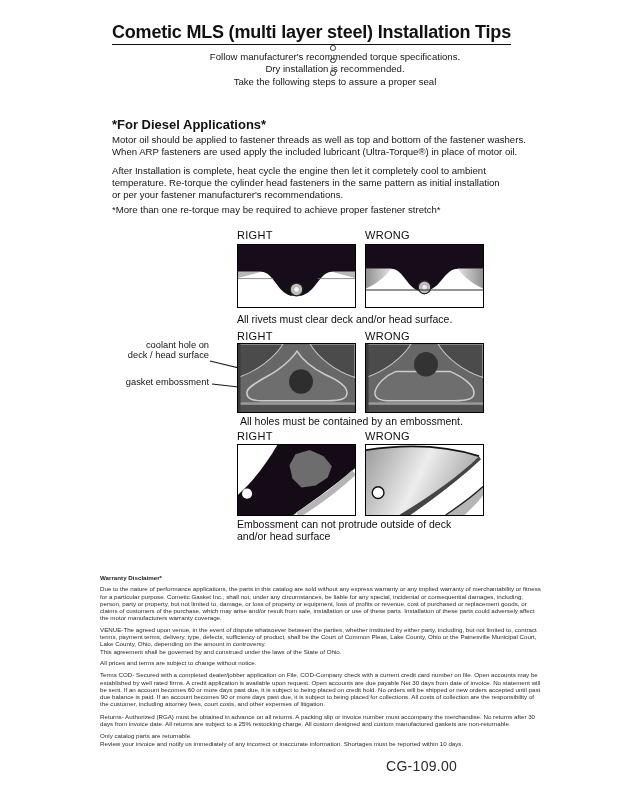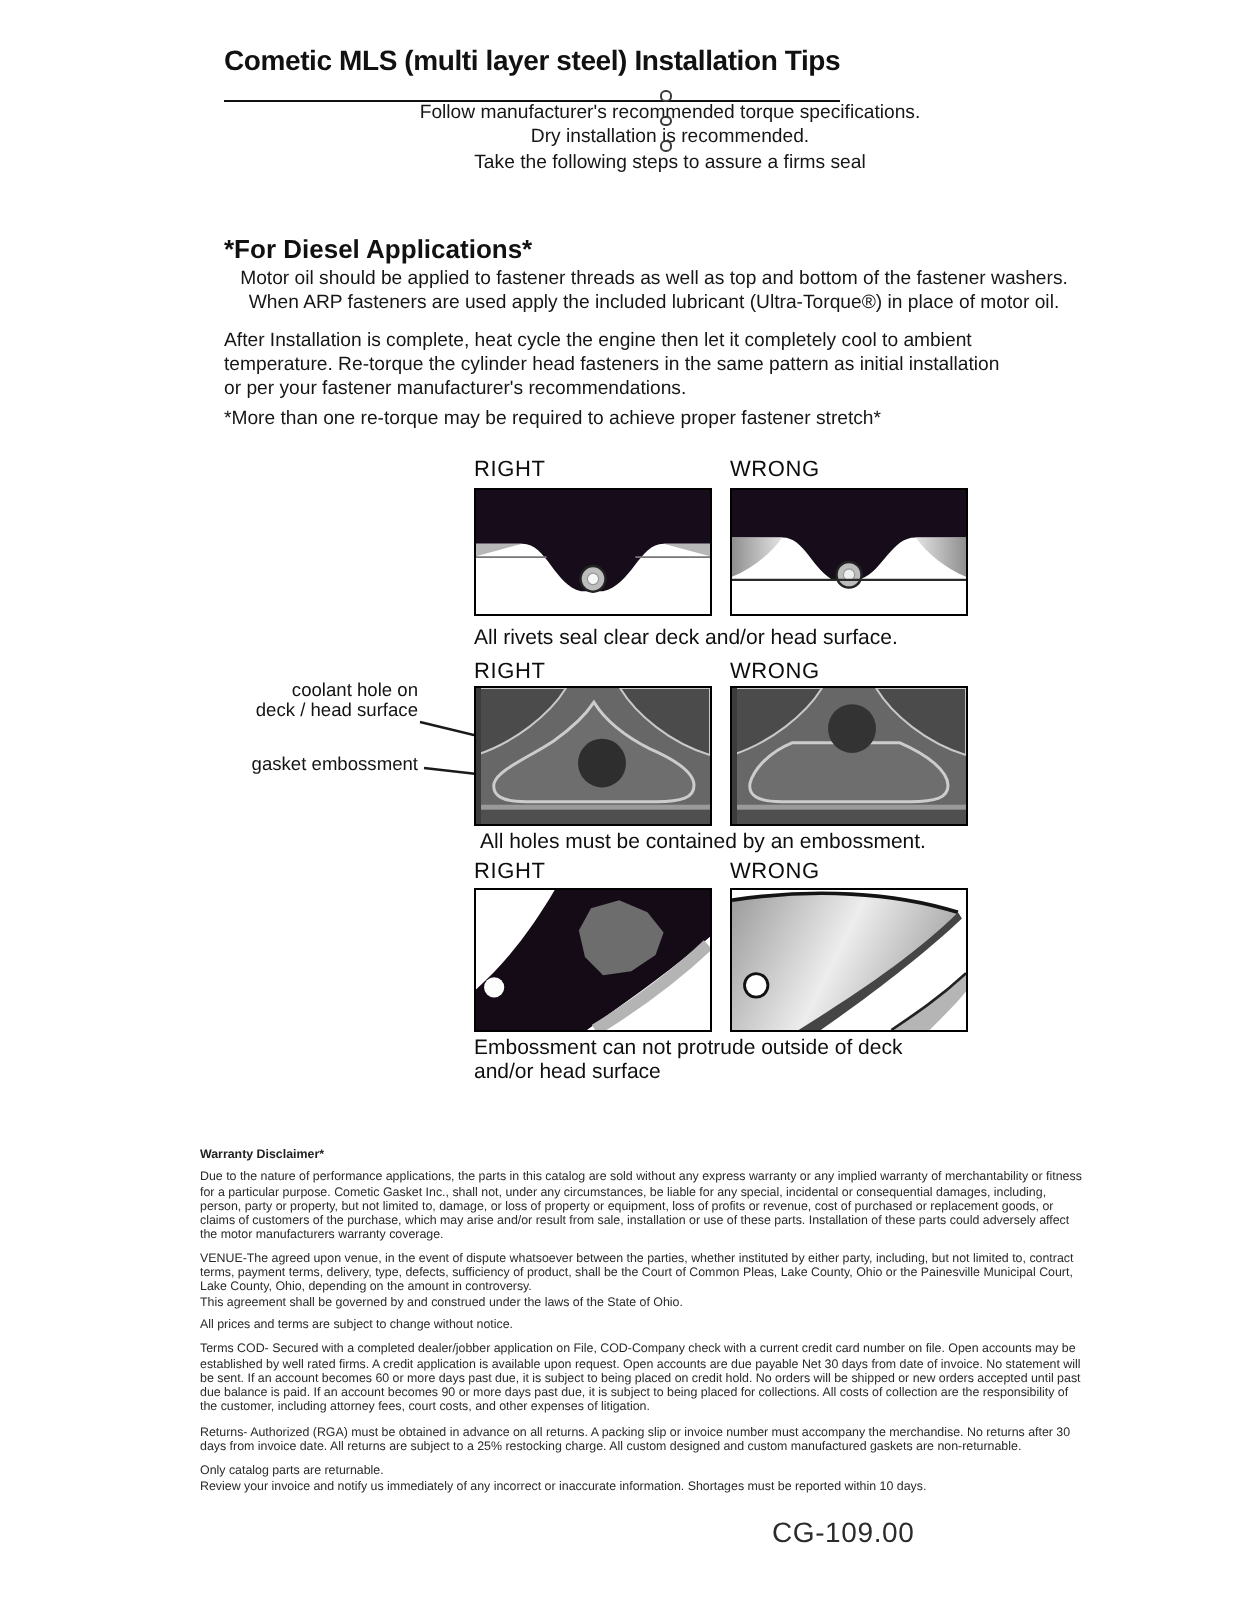--- a/index.html
+++ b/index.html
@@ -2,37 +2,37 @@
 <html><head>
 <meta charset="utf-8">
 <style>
   html,body{margin:0;padding:0;background:#ffffff;}
   body{width:618px;height:800px;position:relative;overflow:hidden;
        font-family:"Liberation Sans","DejaVu Sans",sans-serif;color:#1b1b1b;
        -webkit-font-smoothing:antialiased;}
   .abs{position:absolute;}
 
   
-  .page-title{left:112px;top:22px;font-size:14px;font-weight:700;letter-spacing:-0.2px;
-    color:#111;border-bottom:1.6px solid #111;padding-bottom:12px;}
+  .page-title{left:112px;top:22px;font-size:18px;font-weight:700;letter-spacing:-0.2px;
+    color:#111;border-bottom:1.6px solid #111;padding-bottom:1px;}
 
   
   .tips{left:105px;top:45px;width:460px;font-size:9.6px;line-height:12.6px;color:#161616;}
   .tip-row{display:flex;align-items:center;height:12.6px;flex-direction:column;}
   .tip-row.sub{margin-left:16px;}
   .ring{width:3.6px;height:3.6px;border:1px solid #3a3a3a;border-radius:50%;
         flex:0 0 auto;margin-right:4px;}
   .dot{width:3.6px;height:3.6px;background:#111;border-radius:50%;
        flex:0 0 auto;margin-right:4px;}
 
   
   .diesel-heading{left:112px;top:117px;font-size:13px;font-weight:700;color:#111;}
   .body-para{left:112px;width:430px;font-size:9.6px;line-height:11.9px;
              white-space:pre-line;color:#161616;}
-  .p1{top:134px;text-align:center;} .p2{top:165px;} .note{top:204px;}
+  .p1{top:134px;} .p2{top:165px;} .note{top:204px;}
 
   
   .col-label{width:119px;font-size:11px;letter-spacing:0.3px;color:#0d0d0d;}
   .lbl-r1{top:229px;} .lbl-r2{top:330px;} .lbl-r3{top:430px;}
   .c1{left:237px;} .c2{left:365px;}
   .dia-box{width:119px;background:#fff;border:1.6px solid #000;box-sizing:border-box;}
   .box-r1{top:244px;height:64px;} .box-r2{top:343px;height:70px;} .box-r3{top:444px;height:72px;}
   .dia-box svg{display:block;width:100%;height:100%;}
   .caption{font-size:10.5px;line-height:11.5px;color:#0f0f0f;white-space:pre-line;}
   .cap1{left:237px;top:314px;width:300px;}
@@ -65,21 +65,21 @@
     <div class="tip-row">
       <span class="ring"></span>
       <span>Follow manufacturer's recommended torque specifications.</span>
     </div>
     <div class="tip-row">
       <span class="ring"></span>
       <span>Dry installation is recommended.</span>
     </div>
     <div class="tip-row">
       <span class="ring"></span>
-      <span>Take the following steps to assure a firms seal</span>
+      <span>Take the following steps to assure a proper seal</span>
     </div>
   </div>
 
   <div class="abs diesel-heading">*For Diesel Applications*</div>
   <div class="abs body-para p1">Motor oil should be applied to fastener threads as well as top and bottom of the fastener washers.
 When ARP fasteners are used apply the included lubricant (Ultra-Torque®) in place of motor oil.</div>
   <div class="abs body-para p2">After Installation is complete, heat cycle the engine then let it completely cool to ambient
 temperature. Re-torque the cylinder head fasteners in the same pattern as initial installation
 or per your fastener manufacturer's recommendations.</div>
   <div class="abs body-para note">*More than one re-torque may be required to achieve proper fastener stretch*</div>
@@ -110,21 +110,21 @@
         </linearGradient>
       </defs>
       <path d="M0,0 H116 V23 H91 C79,23 75,39 64,43 L60,44 H51 C40,39 36,23 25,23 H0 Z" fill="#170c1a"></path>
       <path d="M0,23 H25 C19,31 10,38 0,42 Z" fill="url(#wgl)"></path>
       <path d="M116,23 H91 C97,31 106,38 116,42 Z" fill="url(#wgr)"></path>
       <circle cx="58" cy="41" r="6.2" fill="#bdbdbd" stroke="#222" stroke-width="1.2"></circle>
       <circle cx="58" cy="41" r="2.8" fill="#eee" stroke="#999" stroke-width="0.6"></circle>
       <path d="M0,43.5 H116" stroke="#2a2a2a" stroke-width="1.1"></path>
     </svg>
   </div>
-  <div class="abs caption cap1">All rivets seal clear deck and/or head surface.</div>
+  <div class="abs caption cap1">All rivets must clear deck and/or head surface.</div>
 
   <div class="abs col-label lbl-r2 c1">RIGHT</div>
   <div class="abs col-label lbl-r2 c2">WRONG</div>
 
   <div class="abs annot annot-coolant">coolant hole on
 deck / head surface</div>
   <div class="abs annot annot-emboss">gasket embossment</div>
   <svg class="abs leader-svg">
     <path d="M1,6 L88,27" stroke="#1a1a1a" stroke-width="1.2" fill="none"></path>
     <path d="M3,29 L47,34" stroke="#1a1a1a" stroke-width="1.2" fill="none"></path>

